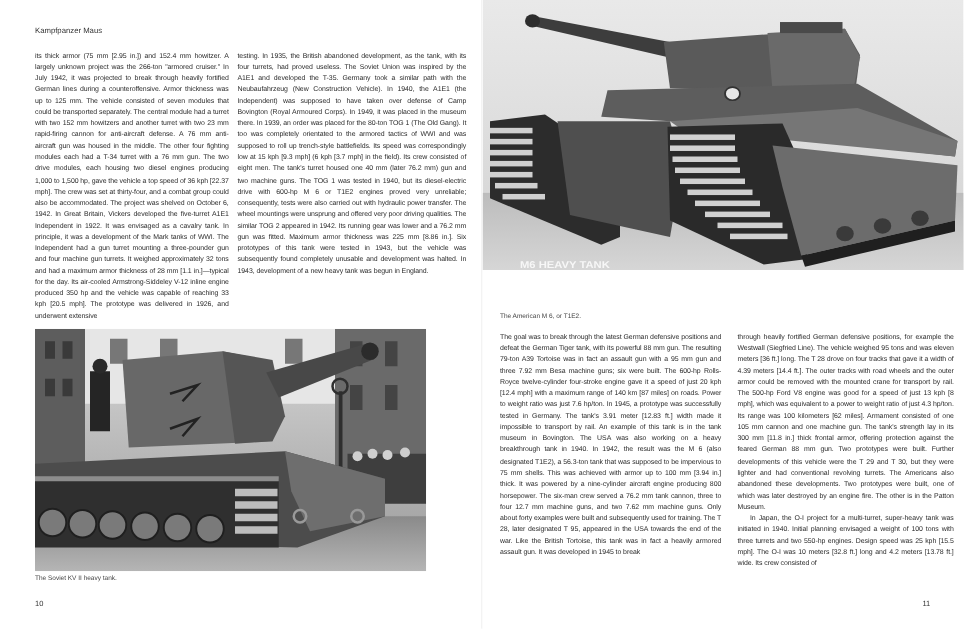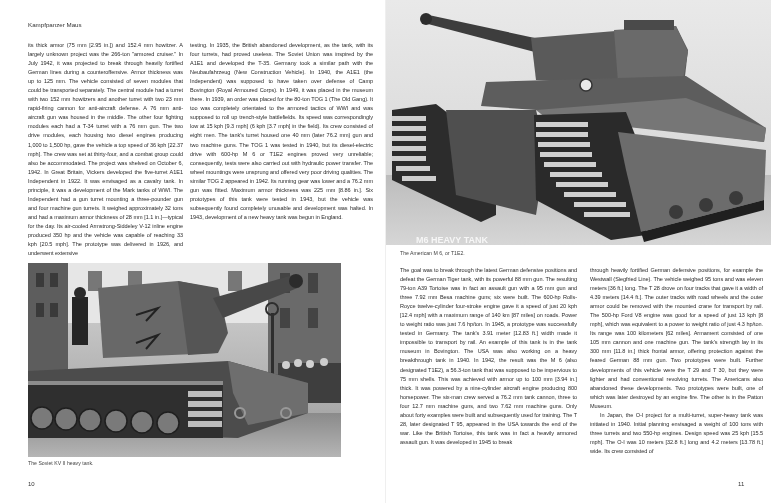--- a/index.html
+++ b/index.html
@@ -18,21 +18,21 @@
   }
   .col p { margin: 0; }
   .col p.indent { text-indent: 10px; }
   .l-col1 { left: 28px; top: 41px; width: 155px; }
   .l-col2 { left: 190px; top: 41px; width: 183px; }
   .r-col1 { left: 14px; top: 266px; width: 177px; }
   .r-col2 { left: 204px; top: 266px; width: 173px; }
   .photo { position: absolute; overflow: hidden; }
   .photo svg { display: block; width: 100%; height: 100%; }
   .kv-photo { left: 28px; top: 263px; width: 313px; height: 194px; }
-  .m6-photo { left: 0px; top: 0px; width: 385px; height: 245px; }
+  .m6-photo { left: 0px; top: 0px; width: 385px; height: 216px; }
   .caption { position: absolute; font-size: 5.2px; color: #444; }
   .kv-caption { left: 28px; top: 460px; }
   .m6-caption { left: 14px; top: 250px; }
   .folio { position: absolute; top: 481px; font-size: 6px; color: #333; }
   .folio-left { left: 28px; }
   .folio-right { left: 352px; }
 </style>
 </head>
 <body>
 

